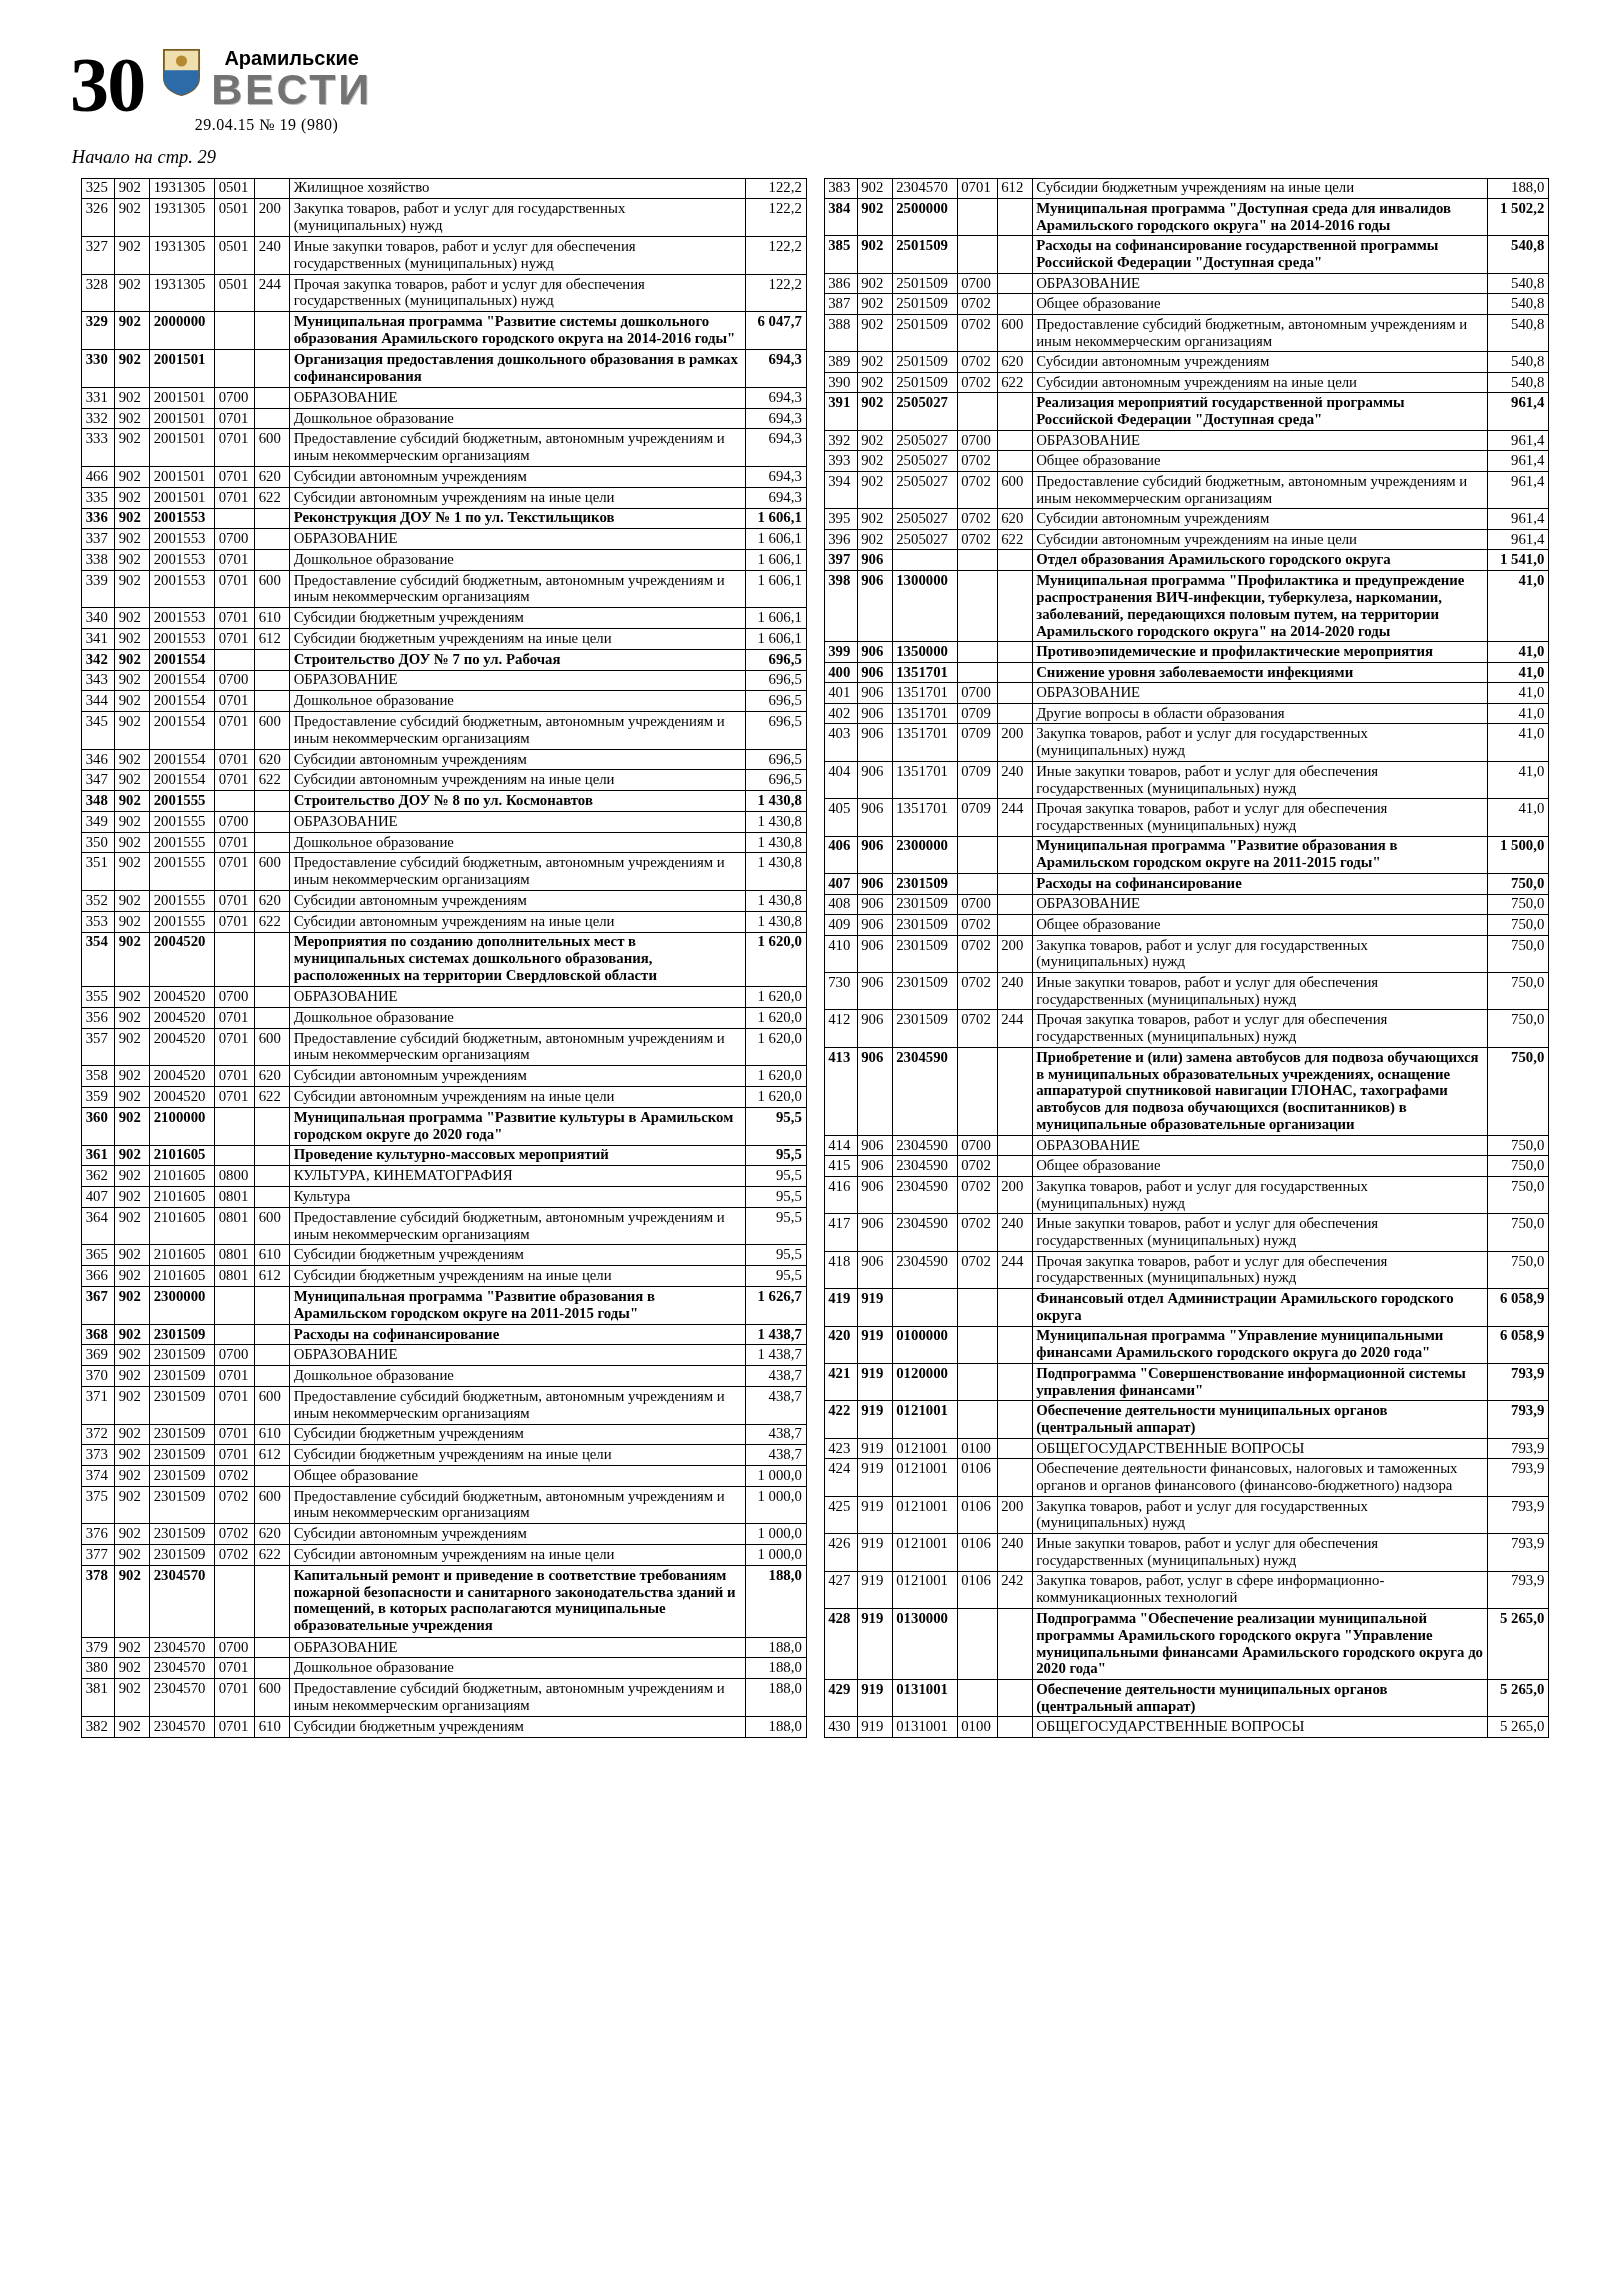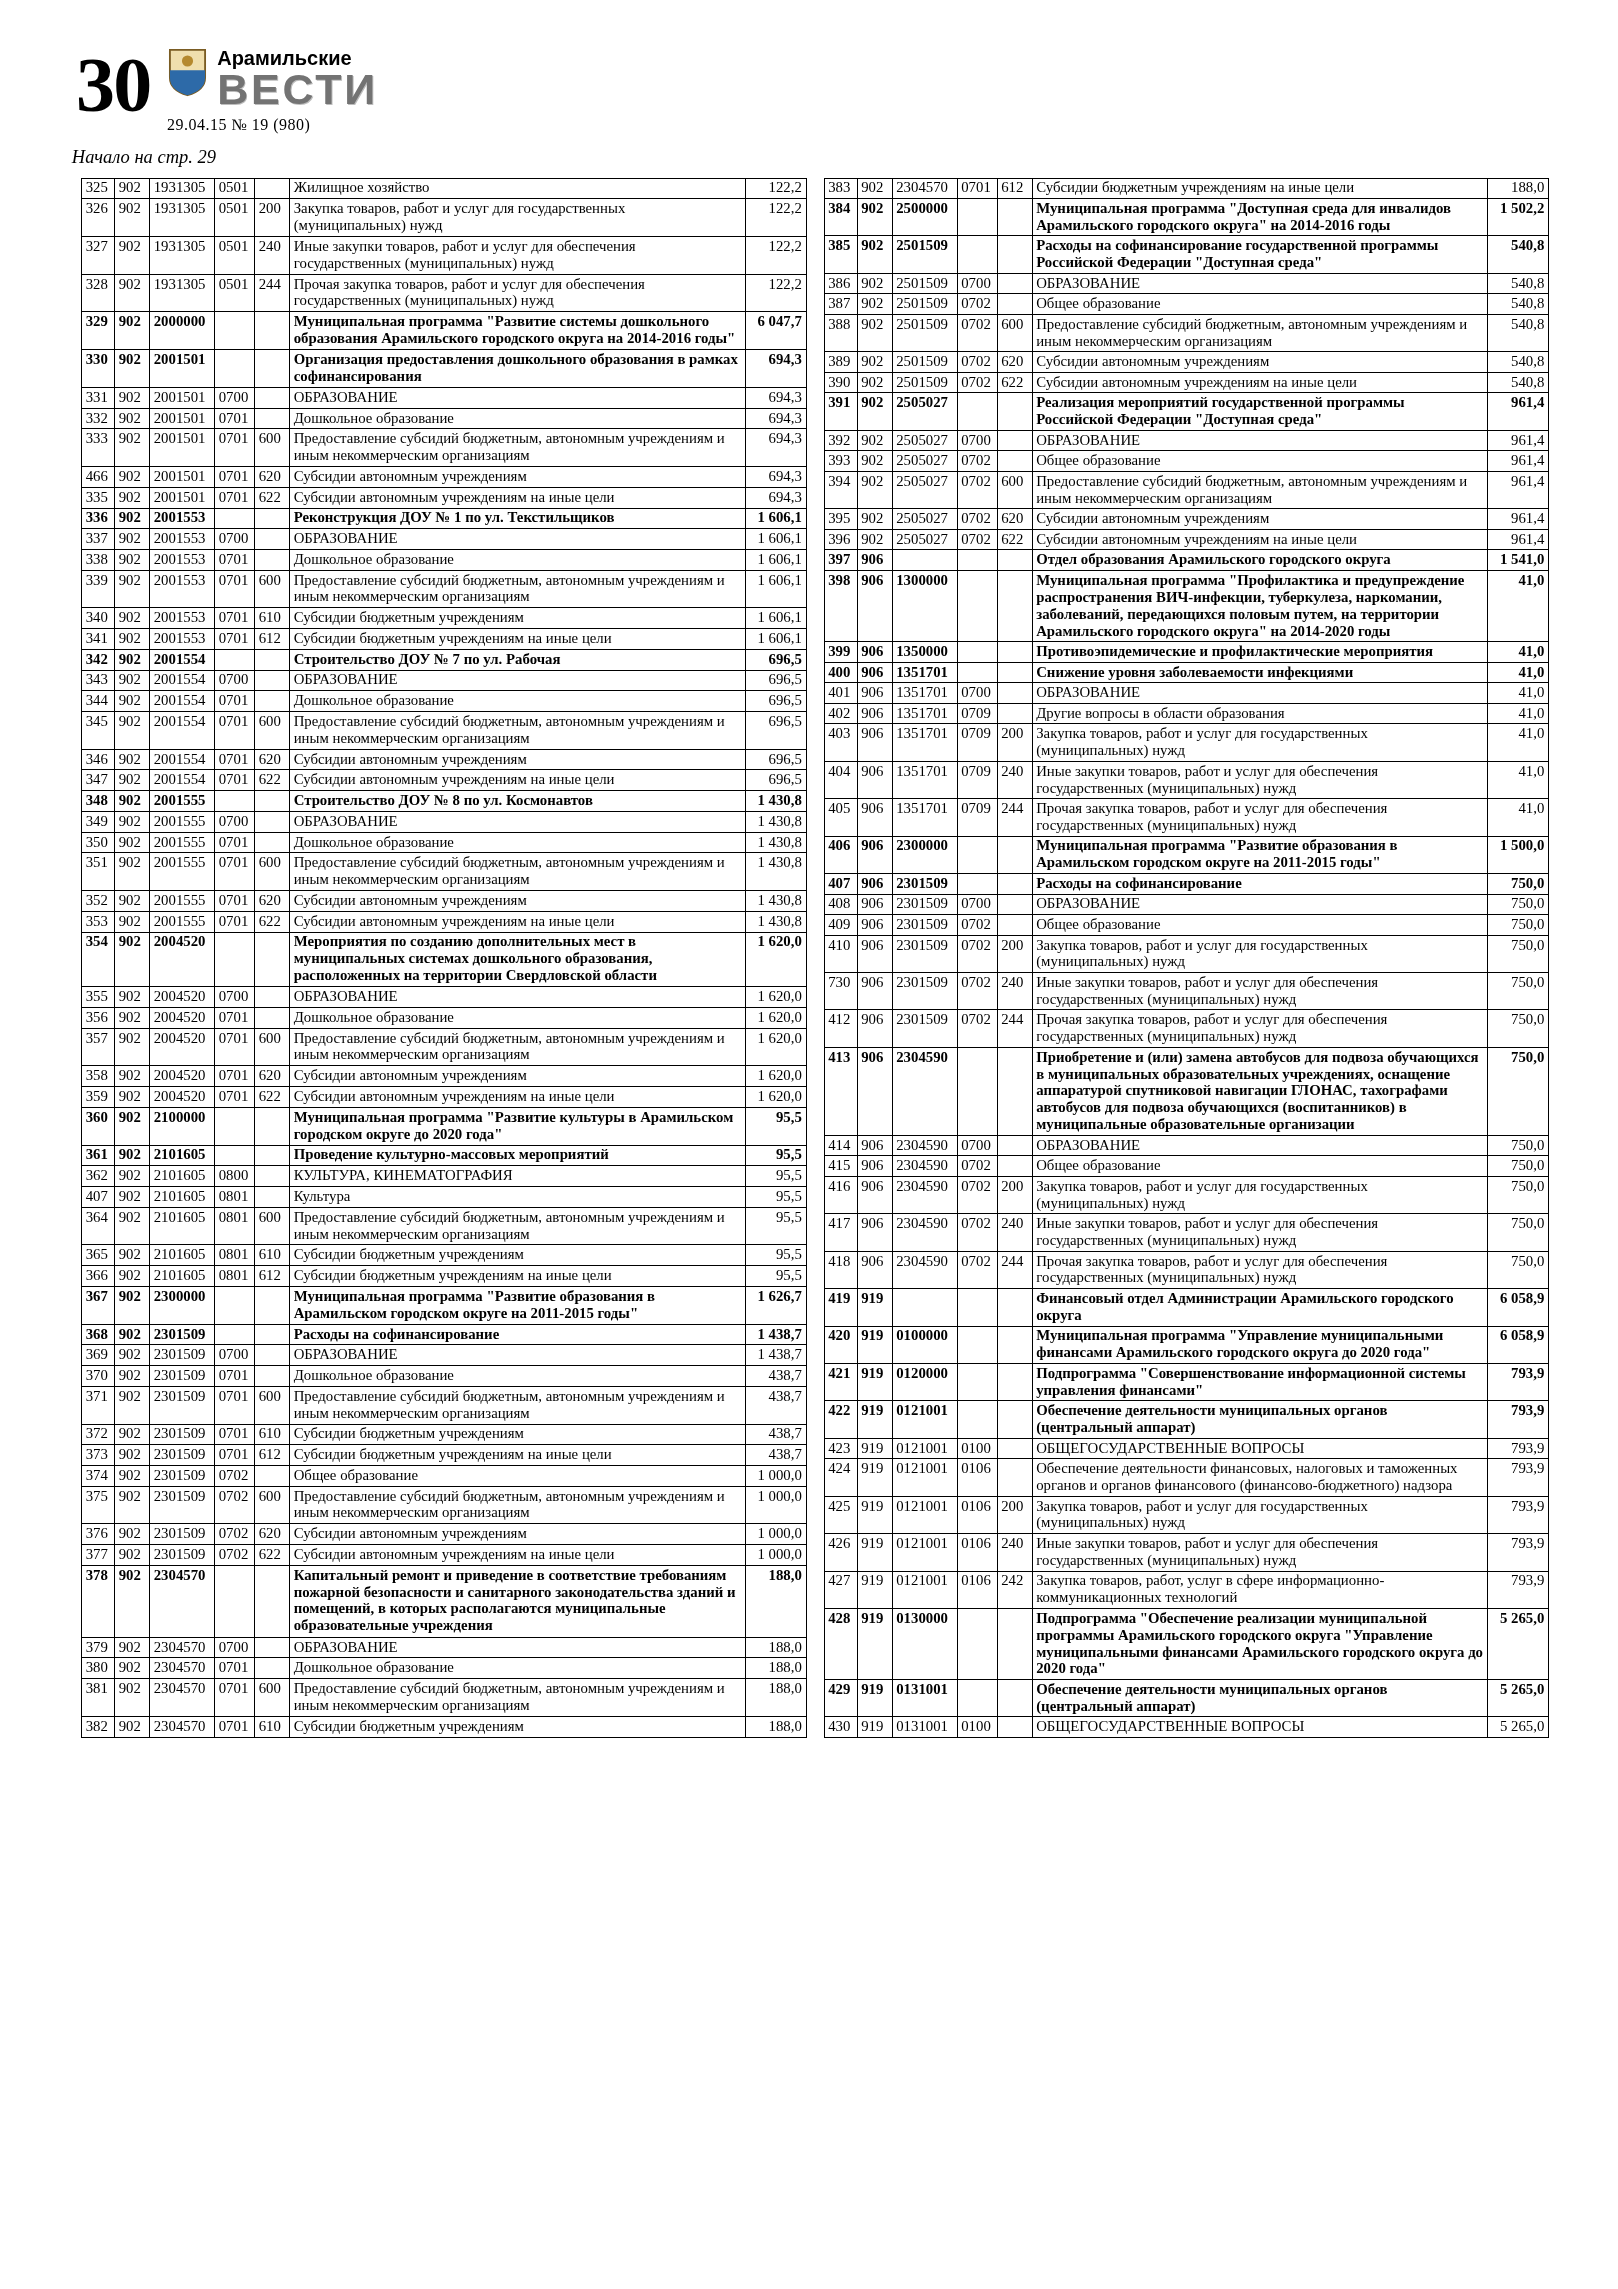--- a/index.html
+++ b/index.html
@@ -14,21 +14,22 @@
     padding:48px 70px 37px 70px;
     overflow:hidden;
     position:relative;
     background:#fff;
   }
   
   .header {
     display:flex;
     align-items:flex-start;
     gap:16.6px;
-    margin-left:6px;
+    margin-left:0;
+    text-align:center;
   }
   .page-num {
     font-size:78px;
     font-weight:bold;
     line-height:0.95;
     letter-spacing:-1.8px;
   }
   .masthead { display:flex; flex-direction:column; }
   .mast-row { display:flex; align-items:flex-start; gap:9.2px; }
   .crest { width:41px; height:50px; display:block; }

